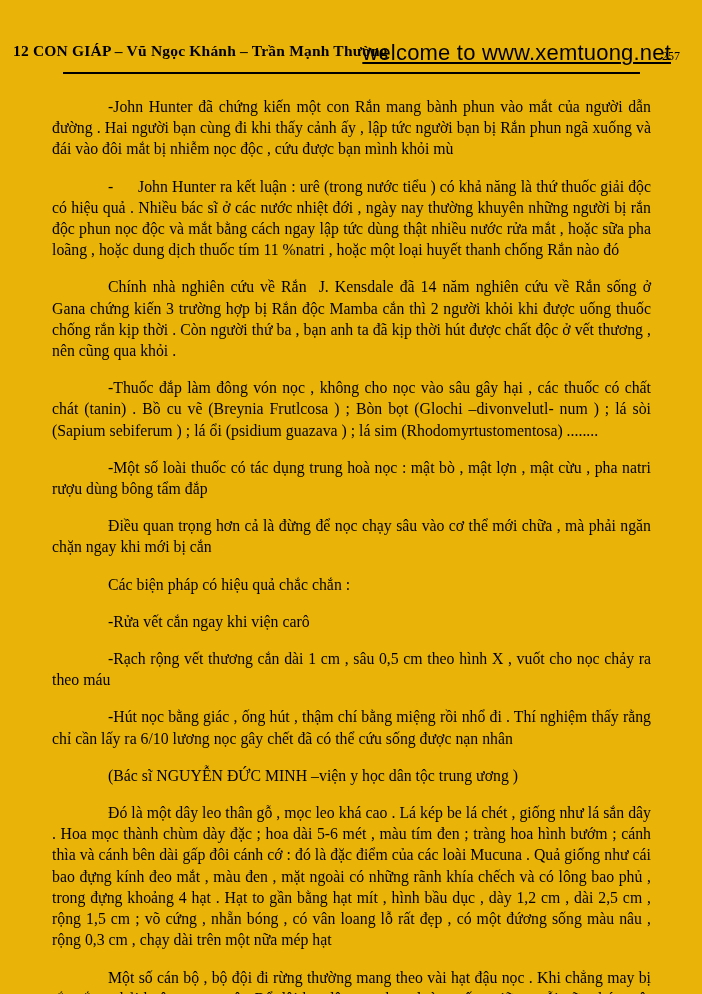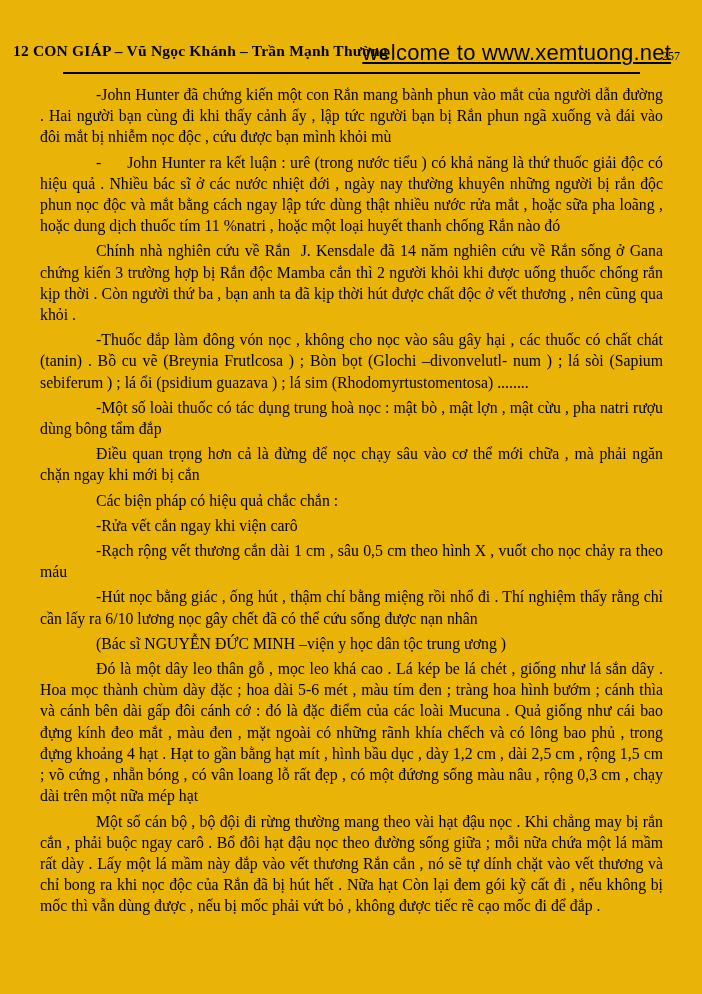--- a/index.html
+++ b/index.html
@@ -62,21 +62,21 @@
   #body-text {
     position: absolute;
     left: 36px;
     top: 80px;
     width: 631px;
     font-size: 15.8px;
     line-height: 21.2px;
     text-align: justify;
   }
   #body-text p {
-    margin: 4px;
+    margin: 16px;
     padding: 0;
     text-indent: 56px;
   }
 </style>
 </head>
 <body>
 
 <div id="page">
 
   <div id="header">

